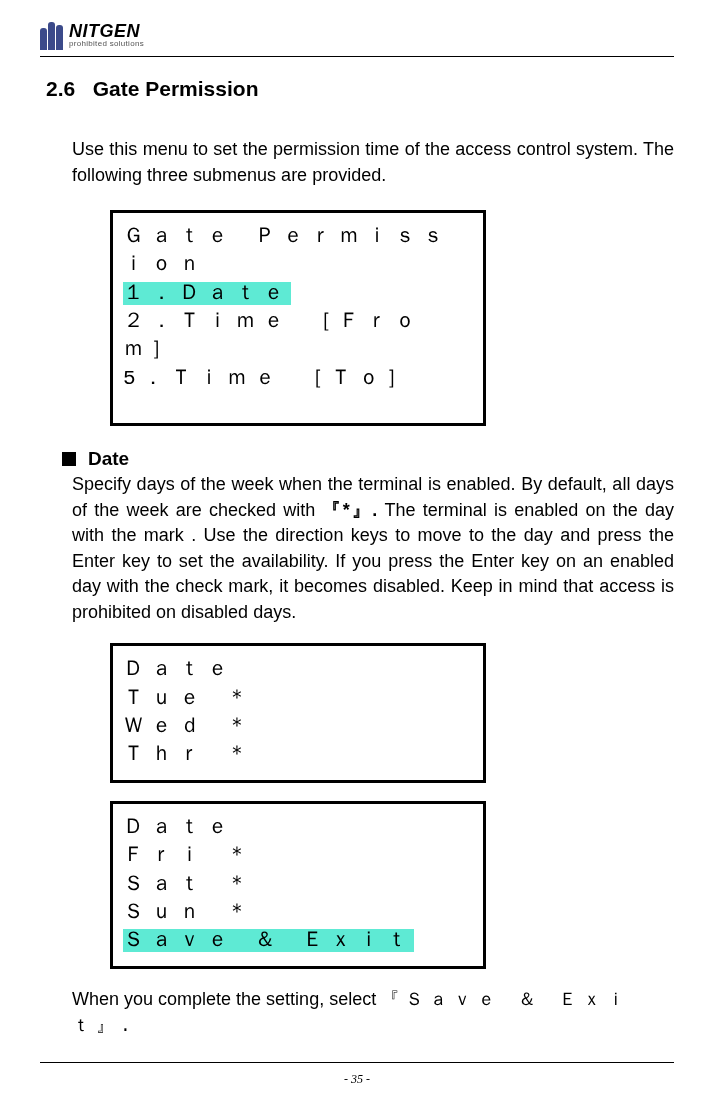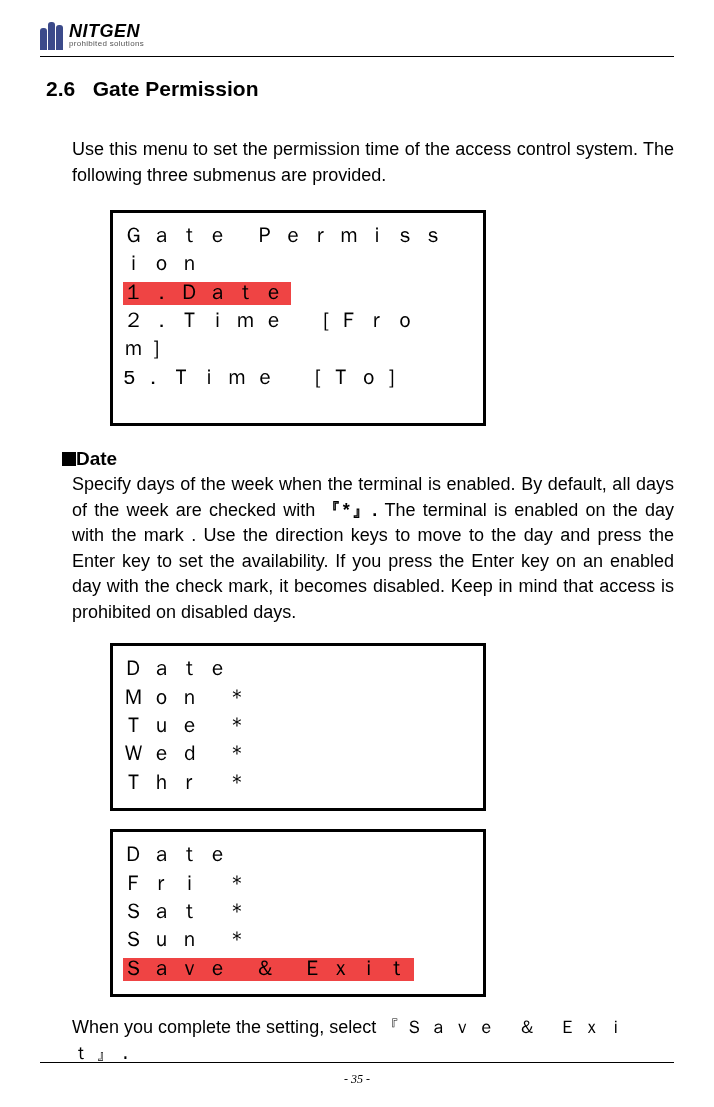--- a/index.html
+++ b/index.html
@@ -81,27 +81,27 @@
       font-family: "MS Gothic", "Courier New", monospace;
       font-size: 21px;
       line-height: 1.35;
       letter-spacing: 7px;
       margin-bottom: 18px;
     }
     .lcd-box.lg {
       padding-bottom: 10px;
     }
     .highlight {
-      background: #ef4444;
+      background: #5eead4;
       display: inline;
     }
     .subhead-row {
       display: flex;
       align-items: center;
-      gap: 0;
+      gap: 12px;
       margin-top: 22px;
       margin-left: 22px;
       margin-bottom: 2px;
     }
     .square-bullet {
       width: 14px;
       height: 14px;
       background: #000;
     }
     .subhead {
@@ -171,21 +171,20 @@
   <div class="square-bullet"></div>
   <span class="subhead">Date</span>
 </div>
 
 <div class="body-text tight">
   <span>Specify days of the week when the terminal is enabled. By default, all days of the week are checked with </span><span class="bold">『*』.</span><span> The terminal is enabled on the day with the mark . Use the direction keys to move to the day and press the Enter key to set the availability. If you press the Enter key on an enabled day with the check mark, it becomes disabled. Keep in mind that access is prohibited on disabled days.</span>
 </div>
 
 <div class="lcd-box lg">
   <div>Ｄａｔｅ</div>
-  <div>Ｍｏｎ  ＊</div>
   <div>Ｔｕｅ  ＊</div>
   <div>Ｗｅｄ  ＊</div>
   <div>Ｔｈｒ  ＊</div>
 </div>
 
 <div class="lcd-box lg">
   <div>Ｄａｔｅ</div>
   <div>Ｆｒｉ  ＊</div>
   <div>Ｓａｔ  ＊</div>
   <div>Ｓｕｎ  ＊</div>

